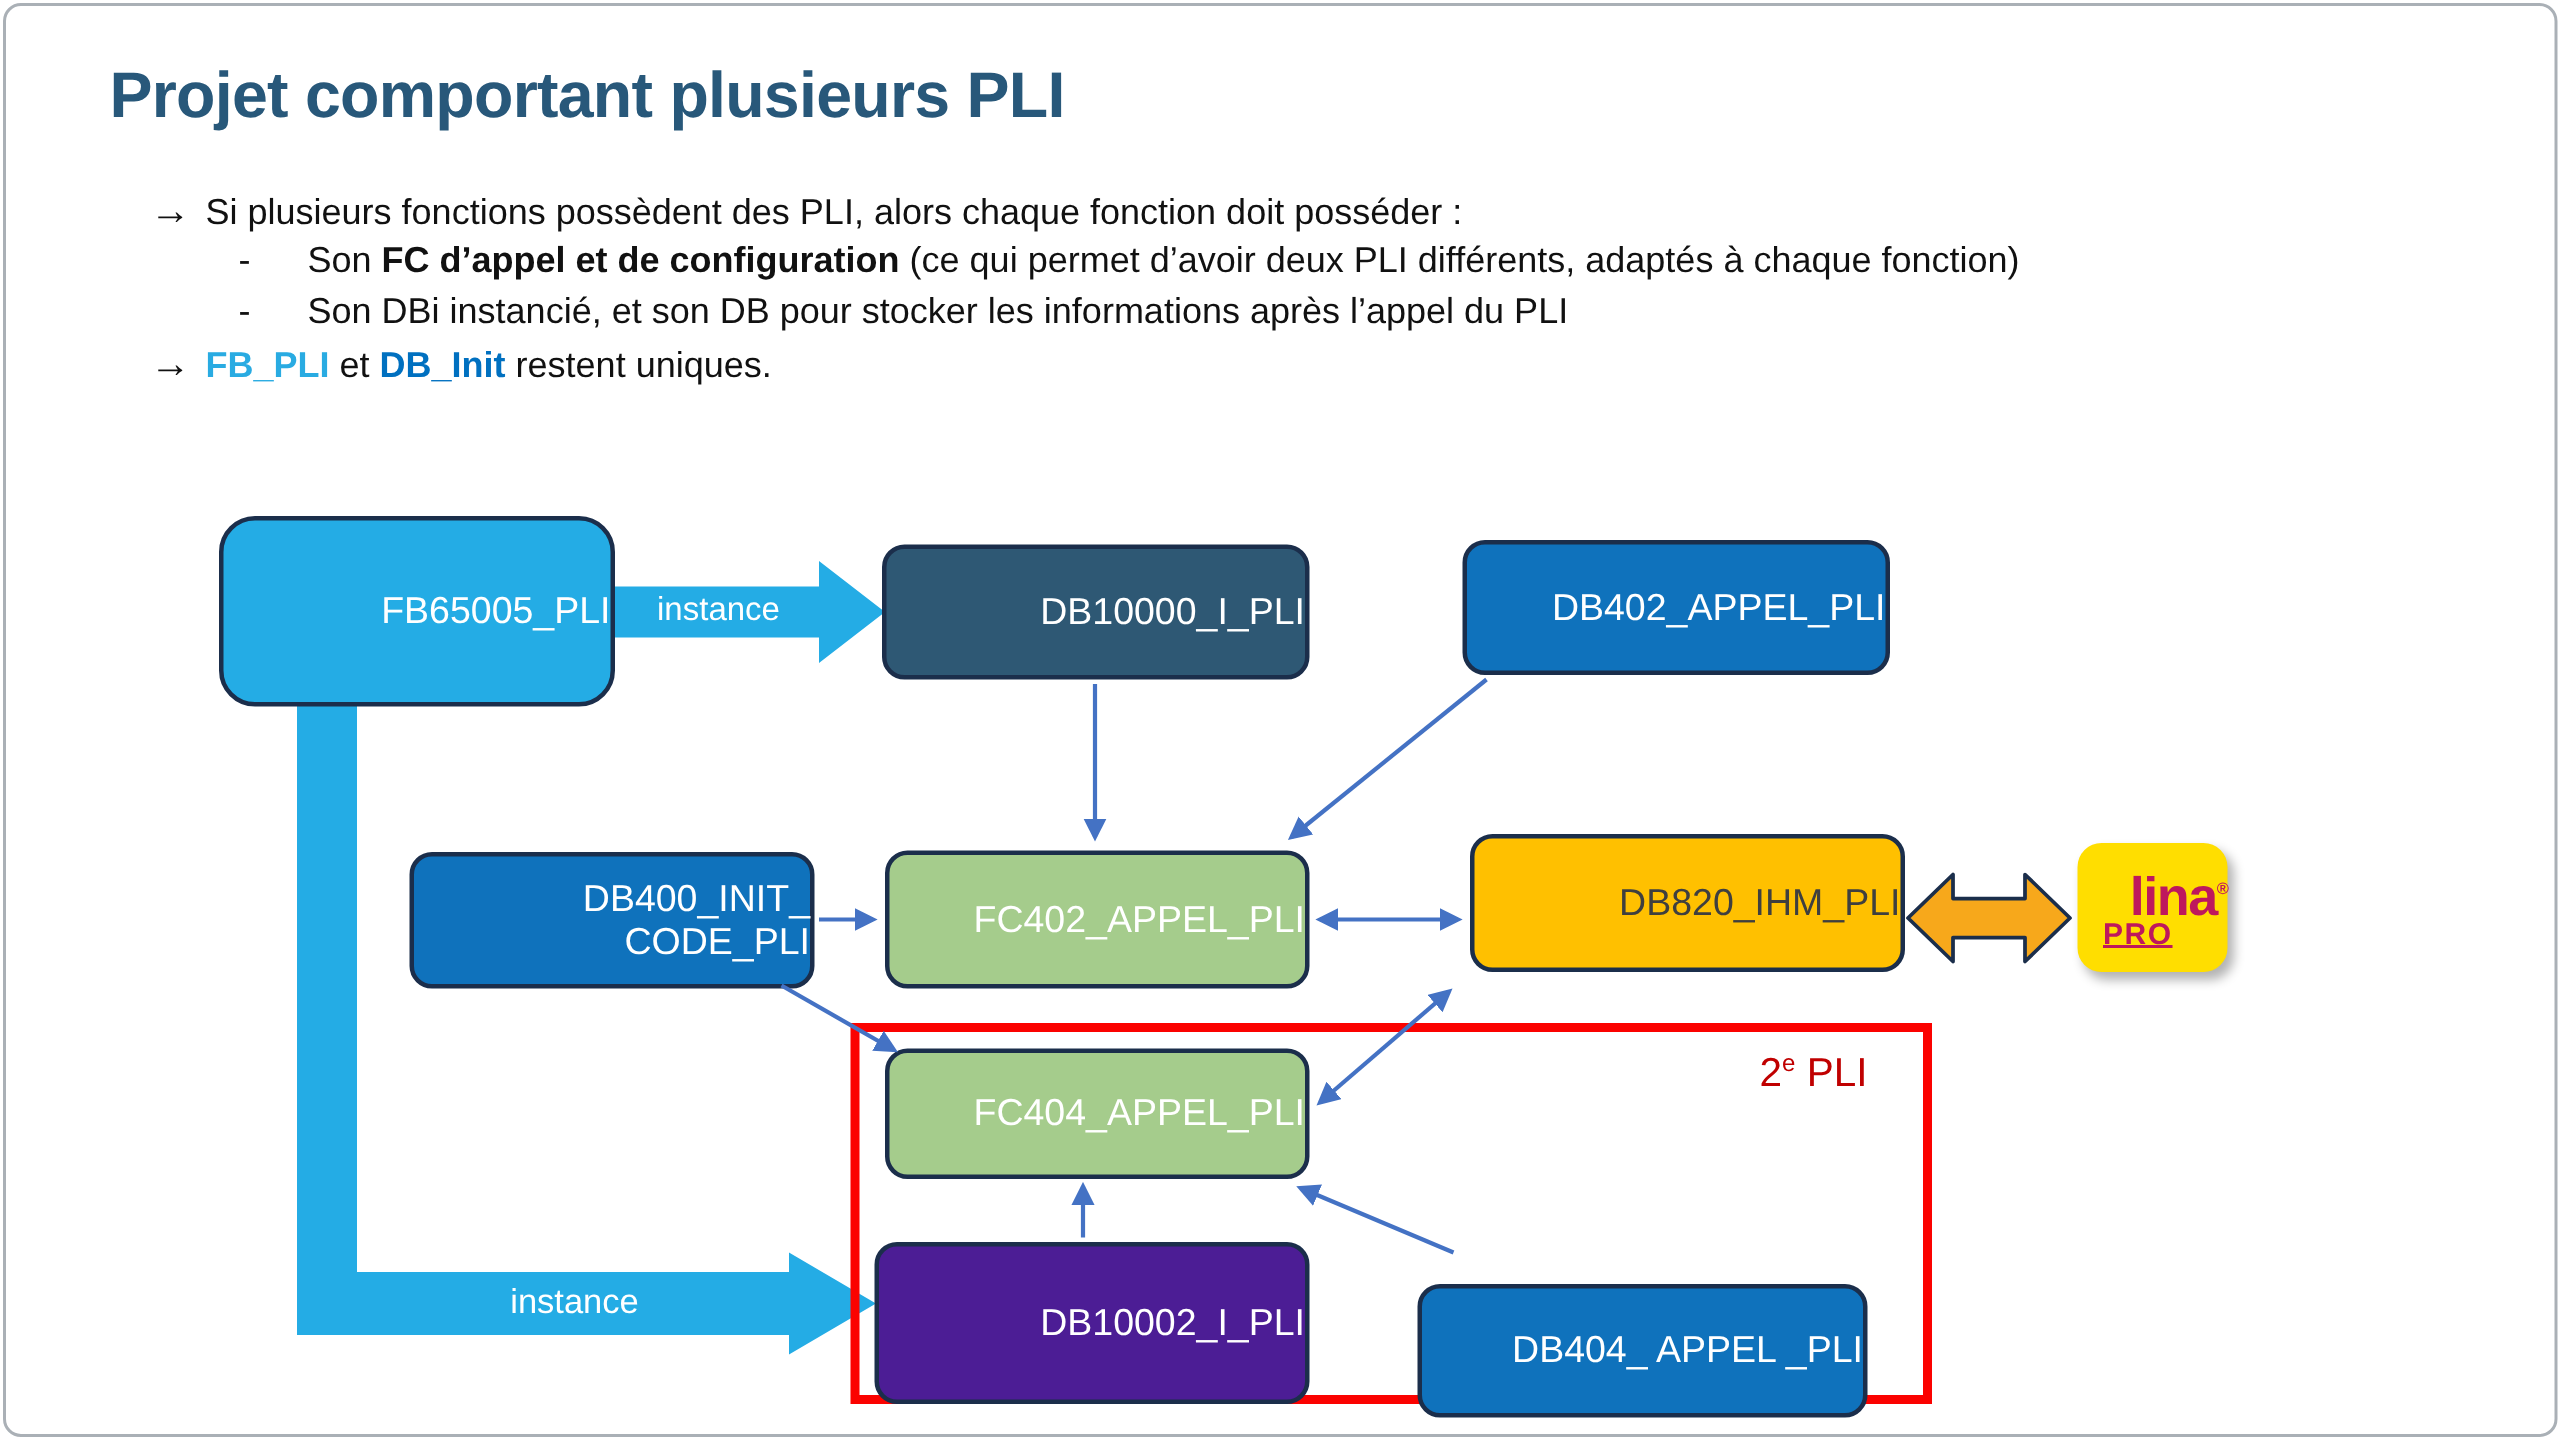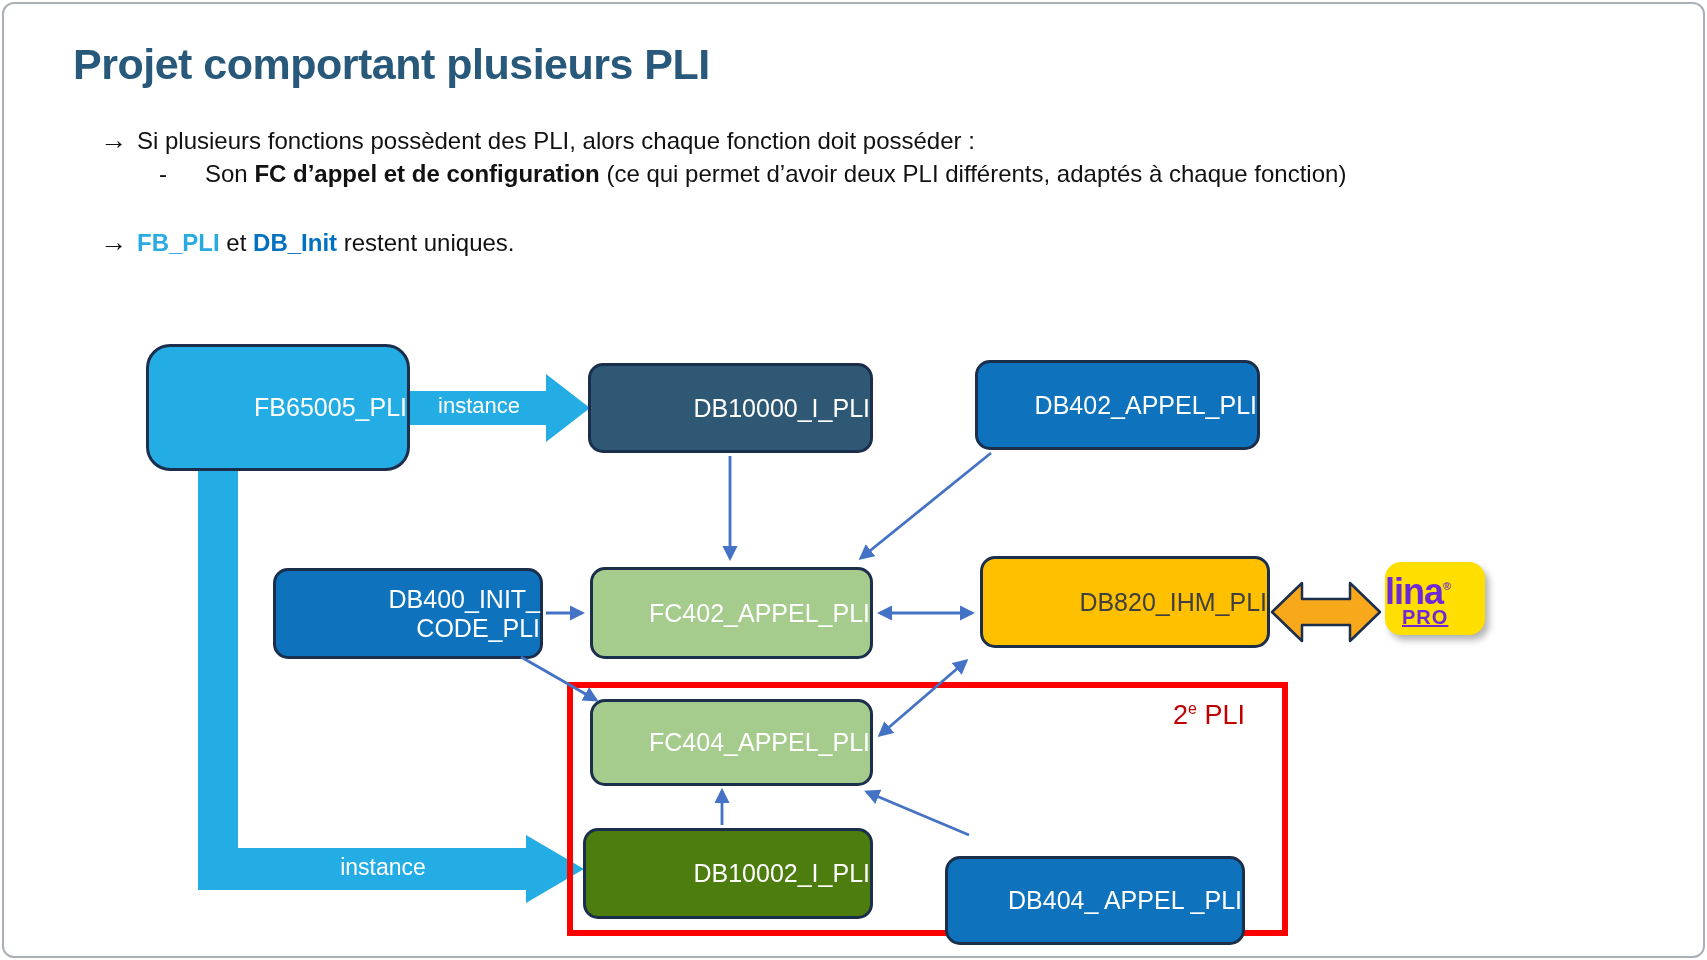--- a/index.html
+++ b/index.html
@@ -26,27 +26,27 @@
   .node{position:absolute;display:flex;flex-direction:column;align-items:flex-end;justify-content:center;
         color:#fff;font-size:25px;border:3px solid #1B2E4B;border-radius:15px;
         box-sizing:border-box;z-index:3;text-align:center;line-height:1.15;}
   #fb65005 {left:146px;top:344px;width:264px;height:127px;background:#24ACE5;border-radius:24px;}
   #db10000 {left:588px;top:363px;width:285px;height:90px;background:#2E5874;}
   #db402   {left:975px;top:360px;width:285px;height:90px;background:#0F72BC;}
   #db400   {left:273px;top:568px;width:270px;height:91px;background:#0F72BC;}
   #fc402   {left:590px;top:567px;width:283px;height:92px;background:#A5CC8C;}
   #db820   {left:980px;top:556px;width:290px;height:92px;background:#FFC000;color:#3F3F3F;}
   #fc404   {left:590px;top:699px;width:283px;height:87px;background:#A5CC8C;}
-  #db10002 {left:583px;top:828px;width:290px;height:91px;background:#4d7c0f;}
+  #db10002 {left:583px;top:828px;width:290px;height:108px;background:#4c1d95;}
   #db404   {left:945px;top:828px;width:300px;height:89px;background:#0F72BC;margin-top:28px;}
 
   
-  #linalogo{position:absolute;left:1385px;top:562px;width:100px;height:73px;background:#FFDE00;
-            border-radius:16px;z-index:3;display:flex;flex-direction:column;align-items:flex-start;
-            justify-content:center;color:#6d28d9;box-shadow:4px 5px 7px rgba(0,0,0,0.30);}
+  #linalogo{position:absolute;left:1385px;top:562px;width:100px;height:86px;background:#FFDE00;
+            border-radius:16px;z-index:3;display:flex;flex-direction:column;align-items:flex-end;
+            justify-content:center;color:#be185d;box-shadow:4px 5px 7px rgba(0,0,0,0.30);}
   #linalogo .word{font-size:36px;font-weight:bold;letter-spacing:-1px;line-height:30px;}
   #linalogo .word sup{font-size:11px;vertical-align:14px;}
   #linalogo .sub{font-size:20px;font-weight:bold;letter-spacing:1px;line-height:20px;align-self:flex-start;margin-left:17px;text-decoration:underline;}
 
   
   #redrect{position:absolute;left:567px;top:682px;width:721px;height:254px;
            border:6px solid #FB0200;box-sizing:border-box;z-index:2;}
   #secondpli{position:absolute;left:1173px;top:700px;font-size:27px;color:#C00000;z-index:3;white-space:nowrap;}
   #secondpli sup{font-size:16px;}
 
@@ -66,20 +66,23 @@
 <div id="slide">
   <div id="frame"></div>
 
   <div id="title">Projet comportant plusieurs PLI</div>
 
   <div id="b1" class="bullet">
     <span class="arrow-glyph">→</span><span>Si plusieurs fonctions possèdent des PLI, alors chaque fonction doit posséder :</span>
   </div>
   <div id="b2" class="bullet">
     <span class="dash">-</span><span>Son </span><span class="bold">FC d’appel et de configuration</span><span> (ce qui permet d’avoir deux PLI différents, adaptés à chaque fonction)</span>
+  </div>
+  <div id="b3" class="bullet">
+    <span class="dash">-</span><span>Son DBi instancié, et son DB pour stocker les informations après l’appel du PLI</span>
   </div>
   <div id="b4" class="bullet">
     <span class="arrow-glyph">→</span><span class="fbpli">FB_PLI</span><span> et </span><span class="dbinit">DB_Init</span><span> restent uniques.</span>
   </div>
 
   <svg id="under" class="lay">
     <polygon points="410,391 546,391 546,374 590,408 546,442 546,425 410,425" fill="#24ACE5"></polygon>
     <polygon points="198,460 238,460 238,848 526,848 526,835 584,869 526,903 526,890 198,890" fill="#24ACE5"></polygon>
   </svg>
 

